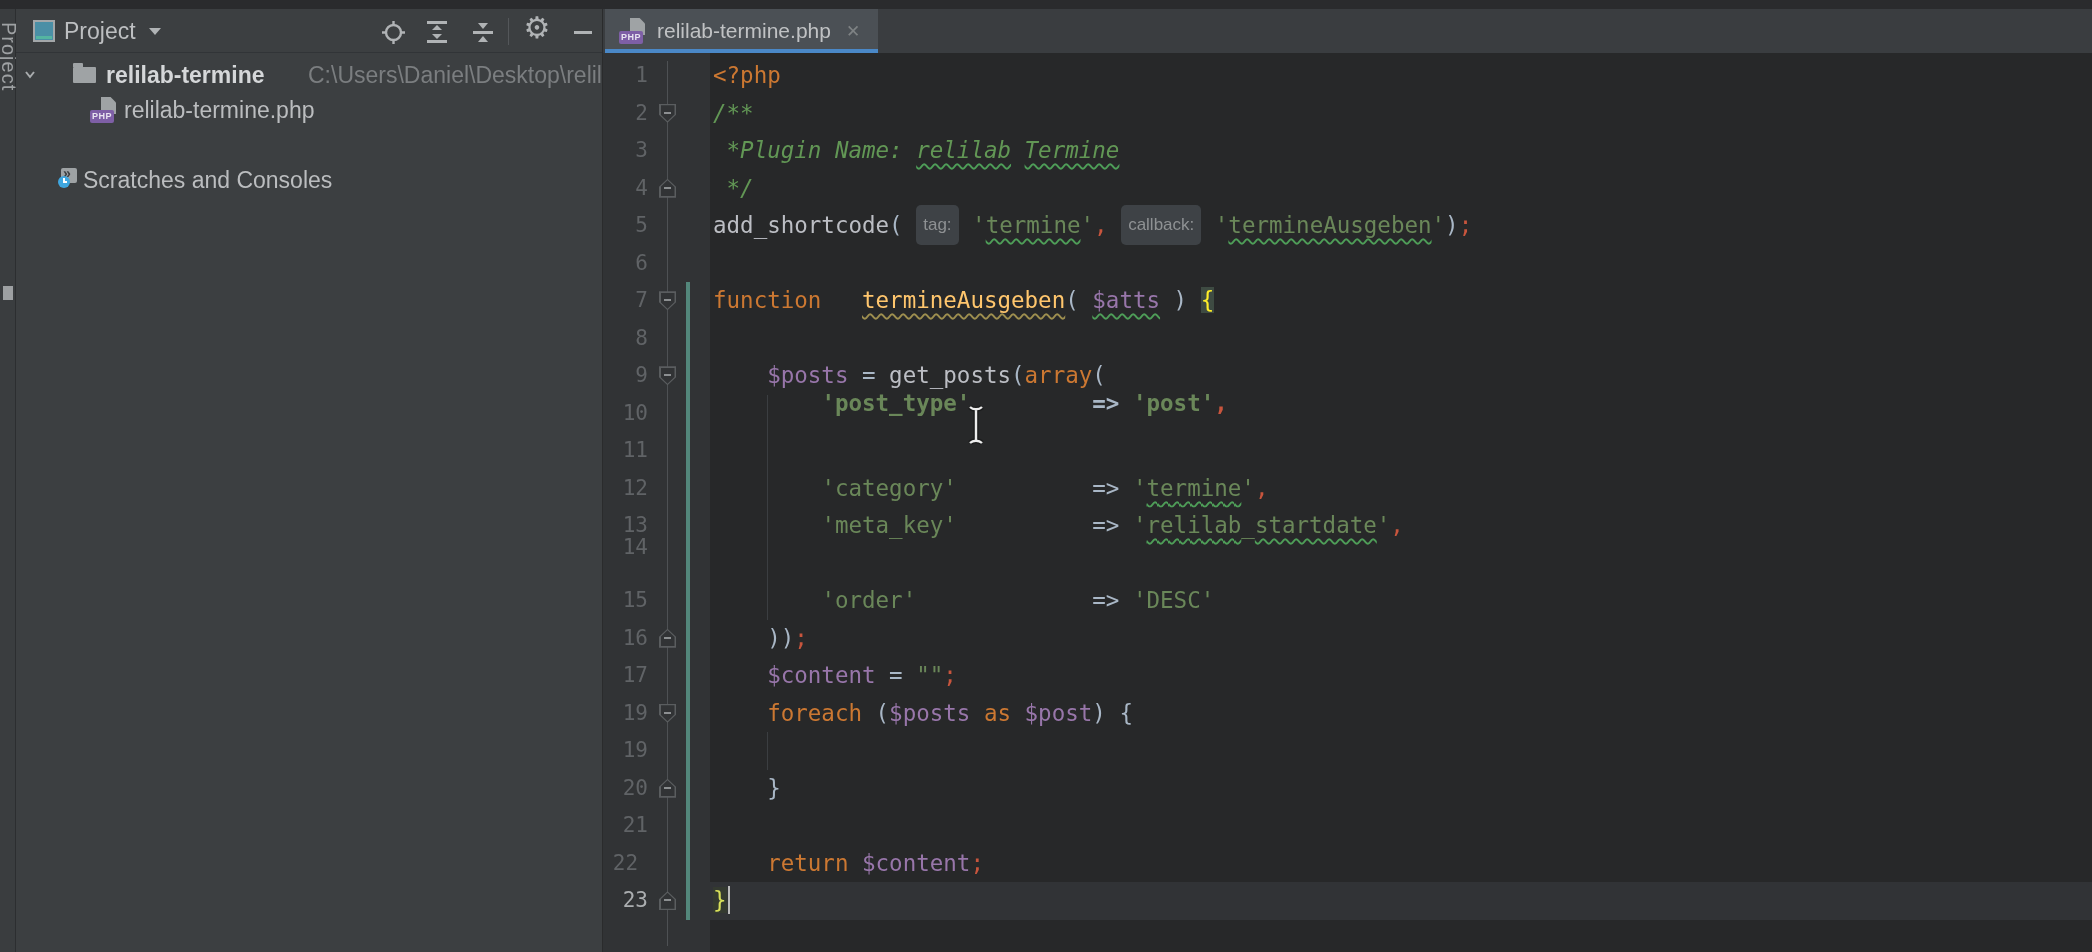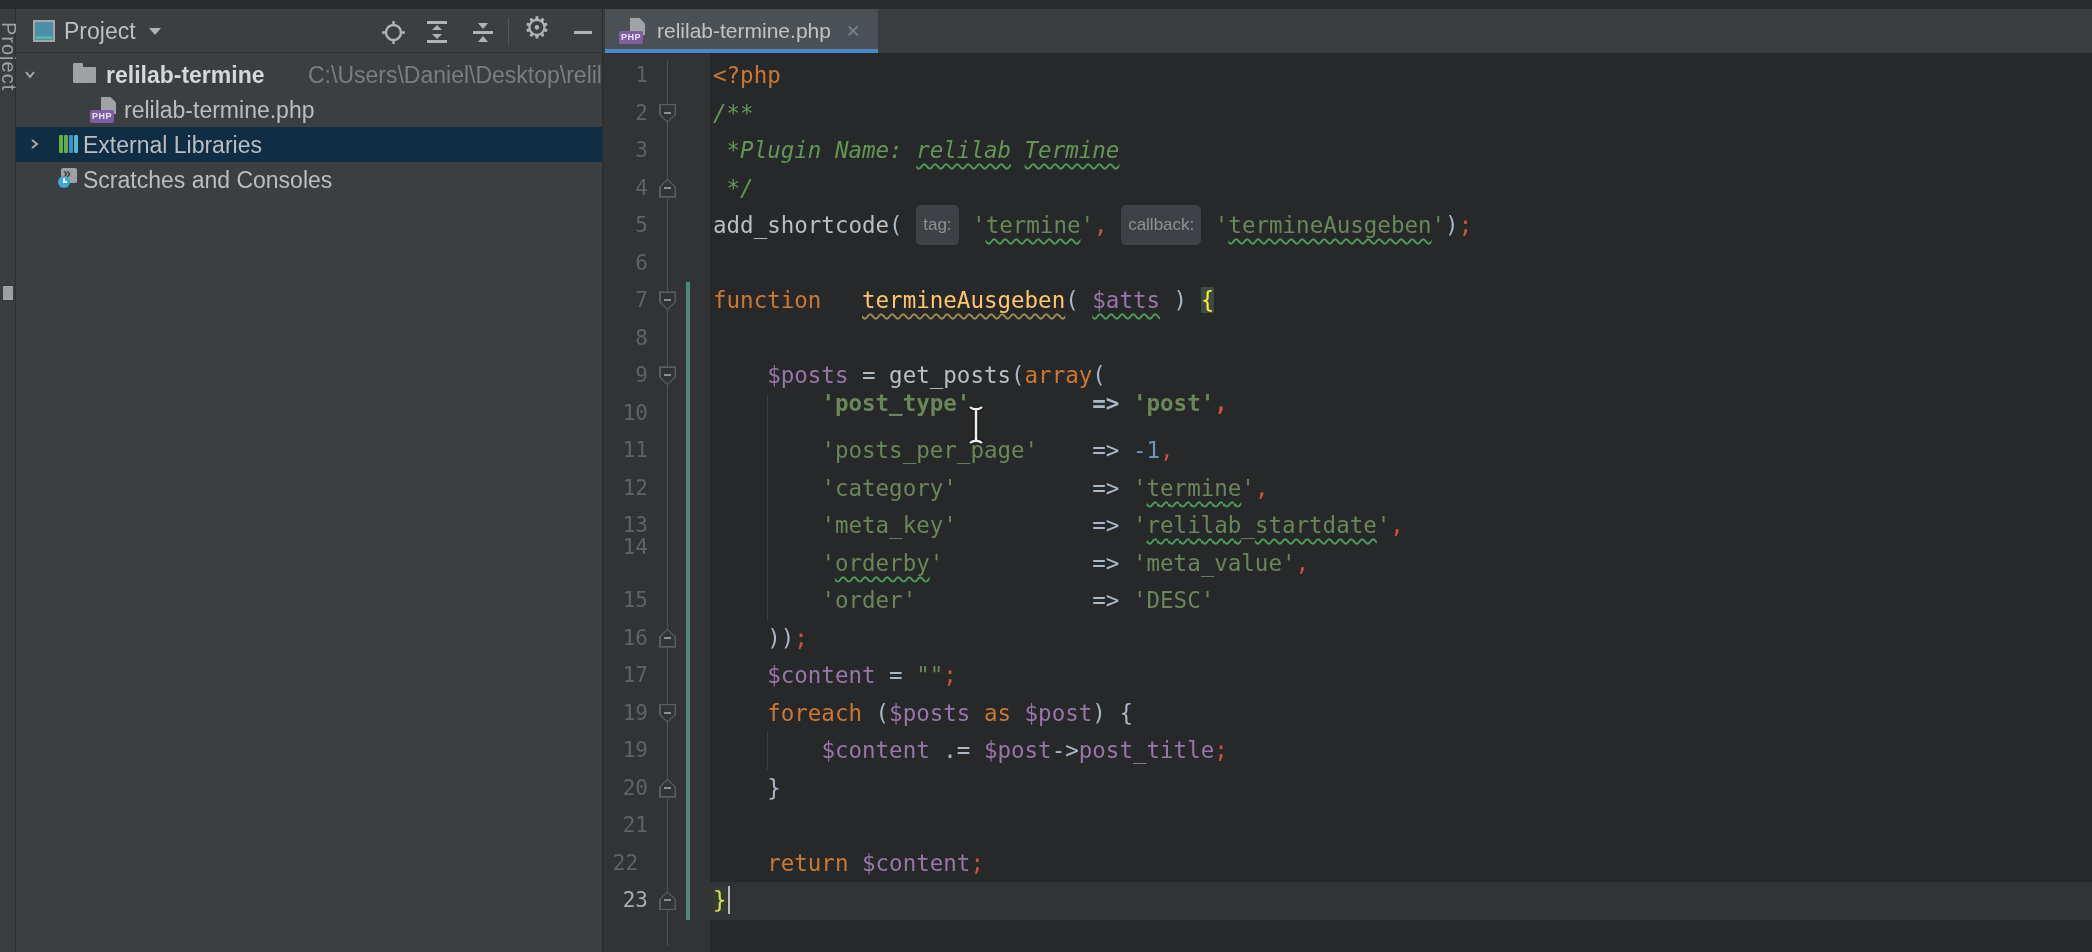--- a/index.html
+++ b/index.html
@@ -173,32 +173,20 @@
   </div>
 
   <div class="tree-row" id="row-php-file">
     <span class="php-icon" style="position:absolute;left:74px;top:5px">
       <span class="page"></span>
       <span class="badge">PHP</span>
     </span>
     <span class="label" style="left:108px">relilab-termine.php</span>
   </div>
 
-  <div class="tree-row" id="row-ext-libs">
-    <svg class="chev" style="left:10px" width="16" height="16">
-      <polyline points="6,4 11,8 6,12" fill="none" stroke="#A9ACAE" stroke-width="2"></polyline>
-    </svg>
-    <span class="libs-icon">
-        <i></i>
-        <i></i>
-        <i></i>
-        <i></i>
-      </span>
-    <span class="label" style="left:67px">External Libraries</span>
-  </div>
 
   <div class="tree-row" id="row-scratches">
     <span class="scratch-icon">
       <span class="sq"></span>
         <span class="clock"></span>
     </span>
     <span class="label" style="left:67px">Scratches and Consoles</span>
   </div>
 </div>
 
@@ -261,29 +249,26 @@
         <div class="code-line" style="top: 4px;"><span class="tk-k">&lt;?php</span></div>
         <div class="code-line" style="top: 41.5px;"><span class="tk-cm">/**</span></div>
         <div class="code-line" style="top: 79px;"><span class="tk-cm"> *Plugin Name: </span><span class="tk-cm u-g">relilab</span><span class="tk-cm"> </span><span class="tk-cm u-g">Termine</span></div>
         <div class="code-line" style="top: 116.5px;"><span class="tk-cm"> */</span></div>
         <div class="code-line" style="top: 154px;"><span class="tk-id">add_shortcode</span><span class="tk-p">( </span><span class="tk-hint">tag:</span><span class="tk-p"> </span><span class="tk-s">'</span><span class="tk-s u-g">termine</span><span class="tk-s">'</span><span class="tk-sc">,</span><span class="tk-p"> </span><span class="tk-hint">callback:</span><span class="tk-p"> </span><span class="tk-s">'</span><span class="tk-s u-g">termineAusgeben</span><span class="tk-s">'</span><span class="tk-p">)</span><span class="tk-sc">;</span></div>
         <div class="code-line" style="top: 191.5px;"></div>
         <div class="code-line" style="top: 229px;"><span class="tk-k">function</span><span class="tk-p">   </span><span class="tk-fn u-y">termineAusgeben</span><span class="tk-p">( </span><span class="tk-v u-g">$atts</span><span class="tk-p"> ) </span><span class="tk-b7">{</span></div>
         <div class="code-line" style="top: 266.5px;"></div>
         <div class="code-line" style="top: 304px;"><span class="tk-p">    </span><span class="tk-v">$posts</span><span class="tk-p"> = </span><span class="tk-id">get_posts</span><span class="tk-p">(</span><span class="tk-k">array</span><span class="tk-p">(</span></div>
         <div class="code-line" style="top: 332px; font-weight: bold;"><span class="tk-p">        </span><span class="tk-s">'post_type'</span><span class="tk-p">         </span><span class="tk-p">=&gt; </span><span class="tk-s">'post'</span><span class="tk-sc">,</span></div>
-        <div class="code-line" style="top: 379px;"><span class="tk-p">        </span><span class="tk-s">'posts_per_page'</span><span class="tk-p">    </span><span class="tk-p">=&gt; </span><span class="tk-n">-1</span><span class="tk-sc">,</span></div>
         <div class="code-line" style="top: 416.5px;"><span class="tk-p">        </span><span class="tk-s">'category'</span><span class="tk-p">          </span><span class="tk-p">=&gt; </span><span class="tk-s">'</span><span class="tk-s u-g">termine</span><span class="tk-s">'</span><span class="tk-sc">,</span></div>
         <div class="code-line" style="top: 454px;"><span class="tk-p">        </span><span class="tk-s">'meta_key'</span><span class="tk-p">          </span><span class="tk-p">=&gt; </span><span class="tk-s">'</span><span class="tk-s u-g">relilab</span><span class="tk-s">_</span><span class="tk-s u-g">startdate</span><span class="tk-s">'</span><span class="tk-sc">,</span></div>
-        <div class="code-line" style="top: 491.5px;"><span class="tk-p">        </span><span class="tk-s">'</span><span class="tk-s u-g">orderby</span><span class="tk-s">'</span><span class="tk-p">           </span><span class="tk-p">=&gt; </span><span class="tk-s">'meta_value'</span><span class="tk-sc">,</span></div>
         <div class="code-line" style="top: 529px;"><span class="tk-p">        </span><span class="tk-s">'order'</span><span class="tk-p">             </span><span class="tk-p">=&gt; </span><span class="tk-s">'DESC'</span></div>
         <div class="code-line" style="top: 566.5px;"><span class="tk-p">    </span><span class="tk-p">))</span><span class="tk-sc">;</span></div>
         <div class="code-line" style="top: 604px;"><span class="tk-p">    </span><span class="tk-v">$content</span><span class="tk-p"> = </span><span class="tk-s">""</span><span class="tk-sc">;</span></div>
         <div class="code-line" style="top: 641.5px;"><span class="tk-p">    </span><span class="tk-k">foreach</span><span class="tk-p"> (</span><span class="tk-v">$posts</span><span class="tk-k"> as </span><span class="tk-v">$post</span><span class="tk-p">) {</span></div>
-        <div class="code-line" style="top: 679px;"><span class="tk-p">        </span><span class="tk-v">$content</span><span class="tk-p"> .= </span><span class="tk-v">$post</span><span class="tk-p">-&gt;</span><span class="tk-v">post_title</span><span class="tk-sc">;</span></div>
         <div class="code-line" style="top: 716.5px;"><span class="tk-p">    }</span></div>
         <div class="code-line" style="top: 754px;"></div>
         <div class="code-line" style="top: 791.5px;"><span class="tk-p">    </span><span class="tk-k">return</span><span class="tk-p"> </span><span class="tk-v">$content</span><span class="tk-sc">;</span></div>
         <div class="code-line" style="top: 829px;"><span class="tk-b23">}</span></div>
       </div>
     <div id="caret" style="left: 124.54px; top: 833px;"></div>
   </div>
 </div>
 
 <div id="top-strip"></div>

